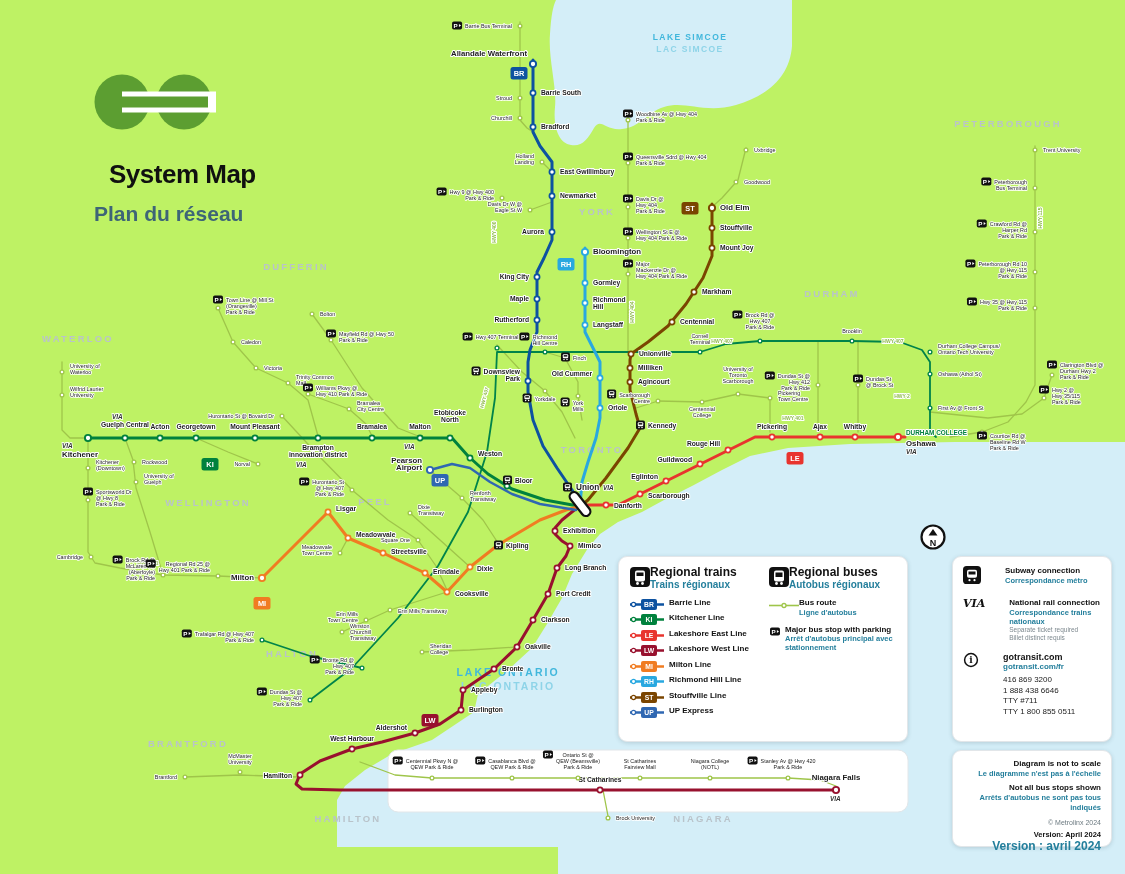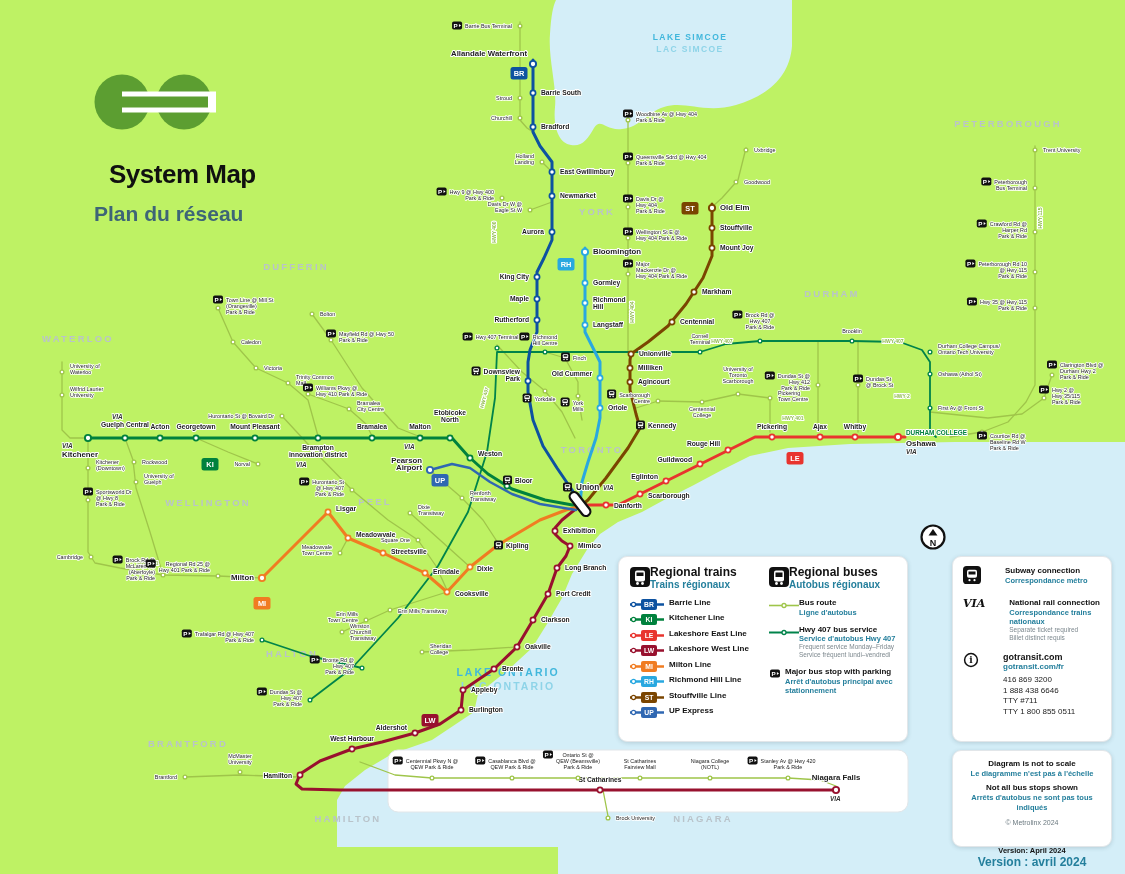--- a/index.html
+++ b/index.html
@@ -10,42 +10,42 @@
 
   .logo-block{position:absolute;left:94px;top:70px}
   .title-block{position:absolute;left:94px;top:146px;line-height:1.05}
   .title-main{font-size:26px;font-weight:800;color:#101010;margin:15px;letter-spacing:-.5px}
   .title-sub{font-size:21px;font-weight:bold;color:#3e6577;margin:3px 0 0}
 
   .panel{position:absolute;background:#fff;border:1px solid #e2e6e9;border-radius:9px;
          box-shadow:0 1px 4px rgba(40,60,70,.18);box-sizing:border-box}
   #legend-main{left:618px;top:556px;width:290px;height:186px;padding:9px 11px;display:flex;gap:12px}
   #legend-side{left:952px;top:556px;width:160px;height:186px;padding:9px 10px}
-  #notes-panel{left:952px;top:750px;width:160px;height:97px;padding:8px 10px;text-align:center}
+  #notes-panel{left:952px;top:750px;width:160px;height:97px;padding:8px 10px;text-align:right}
 
   .col{flex:1;min-width:0}
   .leg-head{display:flex;align-items:flex-end;margin-bottom:7px}
   .leg-title{font-size:12px;font-weight:800;color:#111;line-height:1.12}
   .leg-sub{font-size:10px;font-weight:bold;color:#247f9c;line-height:1.15}
   .train-row{display:flex;align-items:flex-start;gap:5px;height:15.5px}
   .train-name{font-size:8px;font-weight:bold;color:#111;white-space:nowrap}
   .bus-item{display:flex;margin-bottom:8px}
   .b-en{font-size:8px;font-weight:bold;color:#111;line-height:1.2}
   .b-fr{font-size:7.5px;color:#247f9c;font-weight:bold;line-height:1.2}
   .b-note{font-size:6.5px;color:#7d888e;line-height:1.25}
   .side-row{display:flex;gap:24px;margin-bottom:10px}
   .via-word{font-style:italic;font-weight:bold;font-size:11px;color:#111;
             font-family:"DejaVu Serif",serif;line-height:1}
   .info-b{font-size:9px;font-weight:800;color:#111}
   .info-fr{font-size:8px;font-weight:bold;color:#247f9c;margin-bottom:4px}
   .info-ph{font-size:8px;color:#222;line-height:1.35}
   .note-en{font-size:8px;font-weight:bold;color:#111;line-height:1.25}
   .note-fr{font-size:7.5px;color:#247f9c;font-weight:bold;line-height:1.25;margin-bottom:5px}
   .note-copy{font-size:7px;color:#6c7a80;margin-top:7px}
-  .note-ver{font-size:7.5px;color:#111;margin-top:20px;font-weight:bold}
+  .note-ver{font-size:7.5px;color:#111;margin-top:4px;font-weight:bold}
   .note-verfr{font-size:12px;color:#247f9c;font-weight:bold}
 </style>
 </head>
 <body>
 
 <div id="stage">
   <svg id="map-svg" width="1125" height="874" viewBox="0 0 1125 874">
       <path d="M556,0 L792,0 L792,46 C790,76 768,96 736,105 C704,114 685,100 664,107 C647,112 641,127 622,129 C605,131 601,117 594,128 C588,139 582,147 571,145 C559,143 553,128 555,107 C557,87 548,58 550,34 C551,16 553,6 556,0 Z" fill="#d4eef8"></path>
       <text x="690" y="40" font-size="8.5" text-anchor="middle" fill="#41b7dc" font-weight="bold" letter-spacing="1.4"><tspan x="690" dy="0">LAKE SIMCOE</tspan></text>
       <text x="690" y="52" font-size="8.5" text-anchor="middle" fill="#8ed4e8" font-weight="bold" letter-spacing="1.4"><tspan x="690" dy="0">LAC SIMCOE</tspan></text>
@@ -1095,32 +1095,20 @@
         <span id="bus-route-sample"><svg width="30" height="13">
               <line x1="0" y1="6.5" x2="30" y2="6.5" stroke="#9fc54a" stroke-width="1.6"></line>
               <circle cx="15" cy="6.5" r="2" fill="#fff" stroke="#9fc54a" stroke-width="1.3"></circle>
             </svg></span>
         <div>
           <div class="b-en">Bus route</div>
           <div class="b-fr">Ligne d'autobus</div>
         </div>
       </div>
       <div class="bus-item">
-        <span id="hwy407-sample"><svg width="30" height="13">
-              <line x1="0" y1="6.5" x2="30" y2="6.5" stroke="#00834a" stroke-width="2"></line>
-              <circle cx="15" cy="6.5" r="2" fill="#fff" stroke="#00834a" stroke-width="1.3"></circle>
-            </svg></span>
-        <div>
-          <div class="b-en">Hwy 407 bus service</div>
-          <div class="b-fr">Service d'autobus Hwy 407</div>
-          <div class="b-note">Frequent service Monday–Friday</div>
-          <div class="b-note">Service fréquent lundi–vendredi</div>
-        </div>
-      </div>
-      <div class="bus-item">
         <span id="parking-sample"><svg width="16" height="13">
               <g>
                 <rect x="1" y="1.5" width="10" height="8" rx="1.8" fill="#111"></rect>
                 <text x="4.6" y="7.9" font-size="6.2" font-weight="bold" fill="#fff" text-anchor="middle">P</text>
                 <path d="M7.9 3.9 L10 5.5 L7.9 7.1 Z" fill="#fff"></path>
               </g>
             </svg></span>
         <div>
           <div class="b-en">Major bus stop with parking</div>
           <div class="b-fr">Arrêt d'autobus principal avec stationnement</div>

